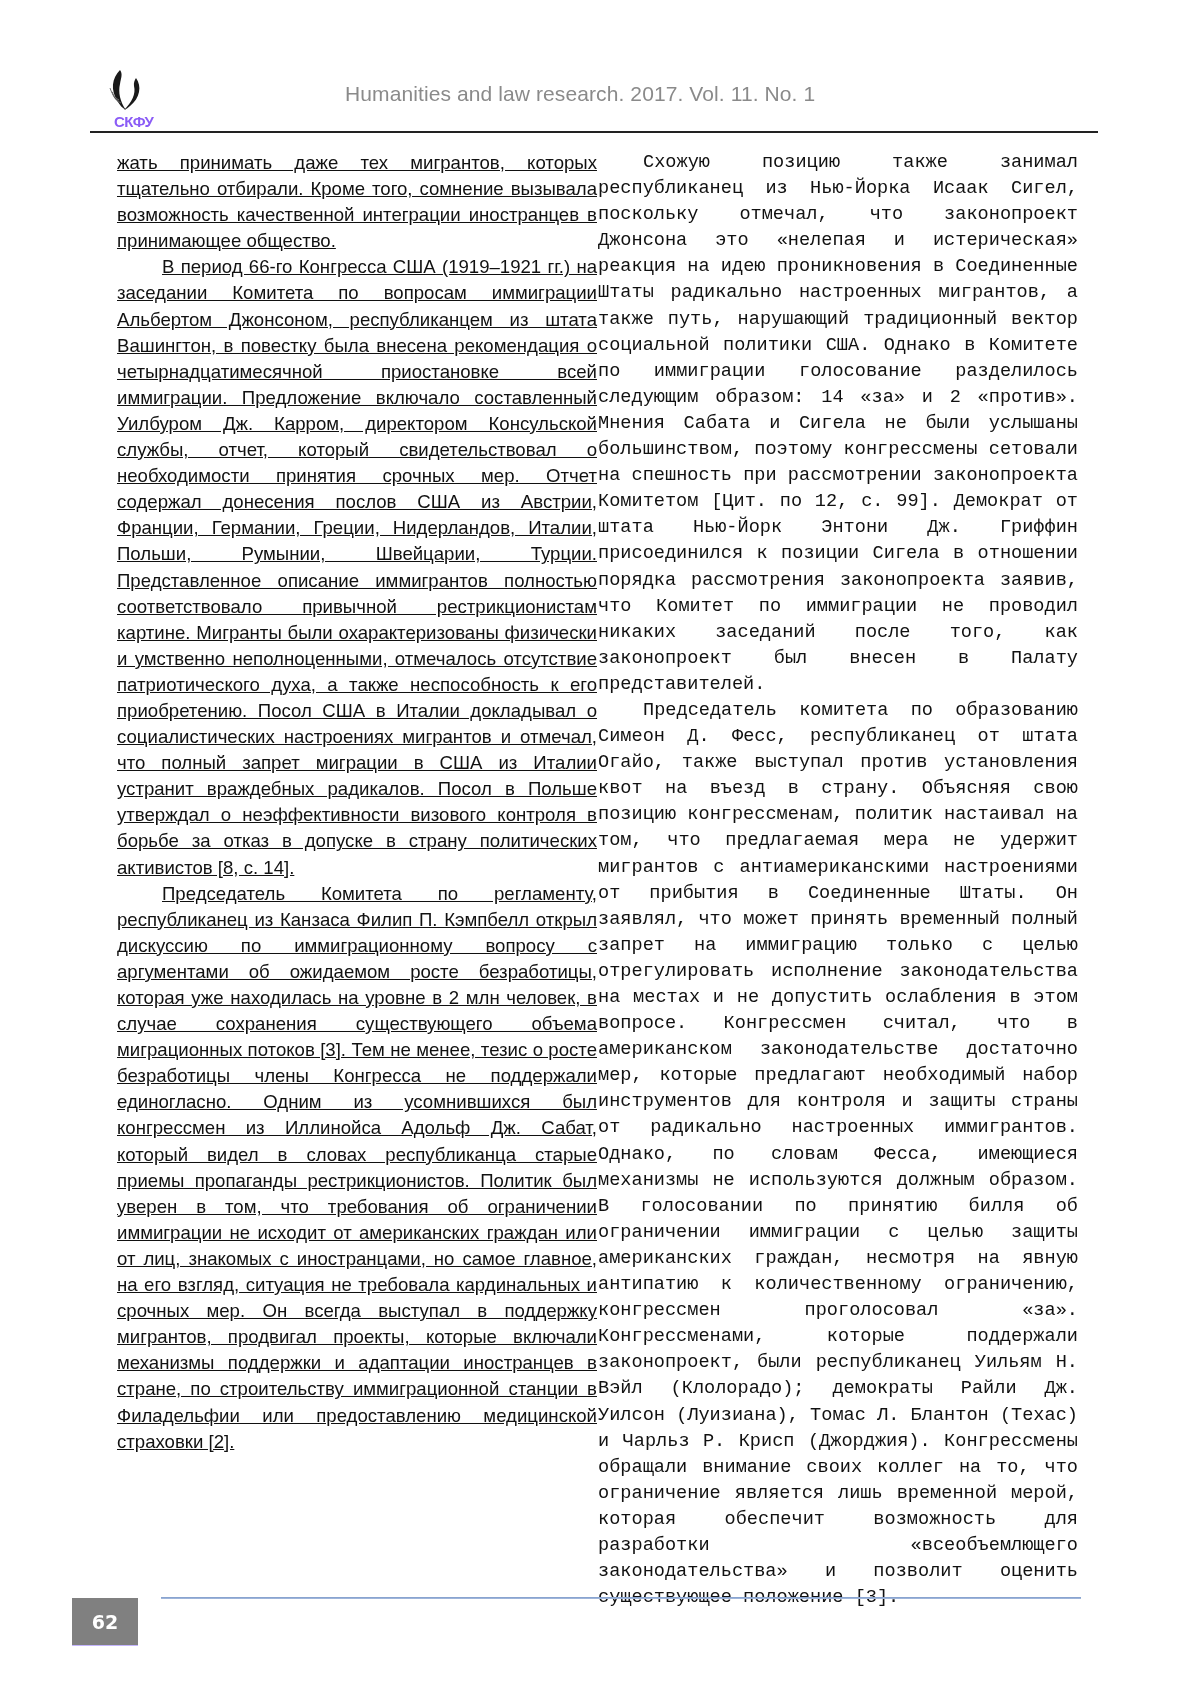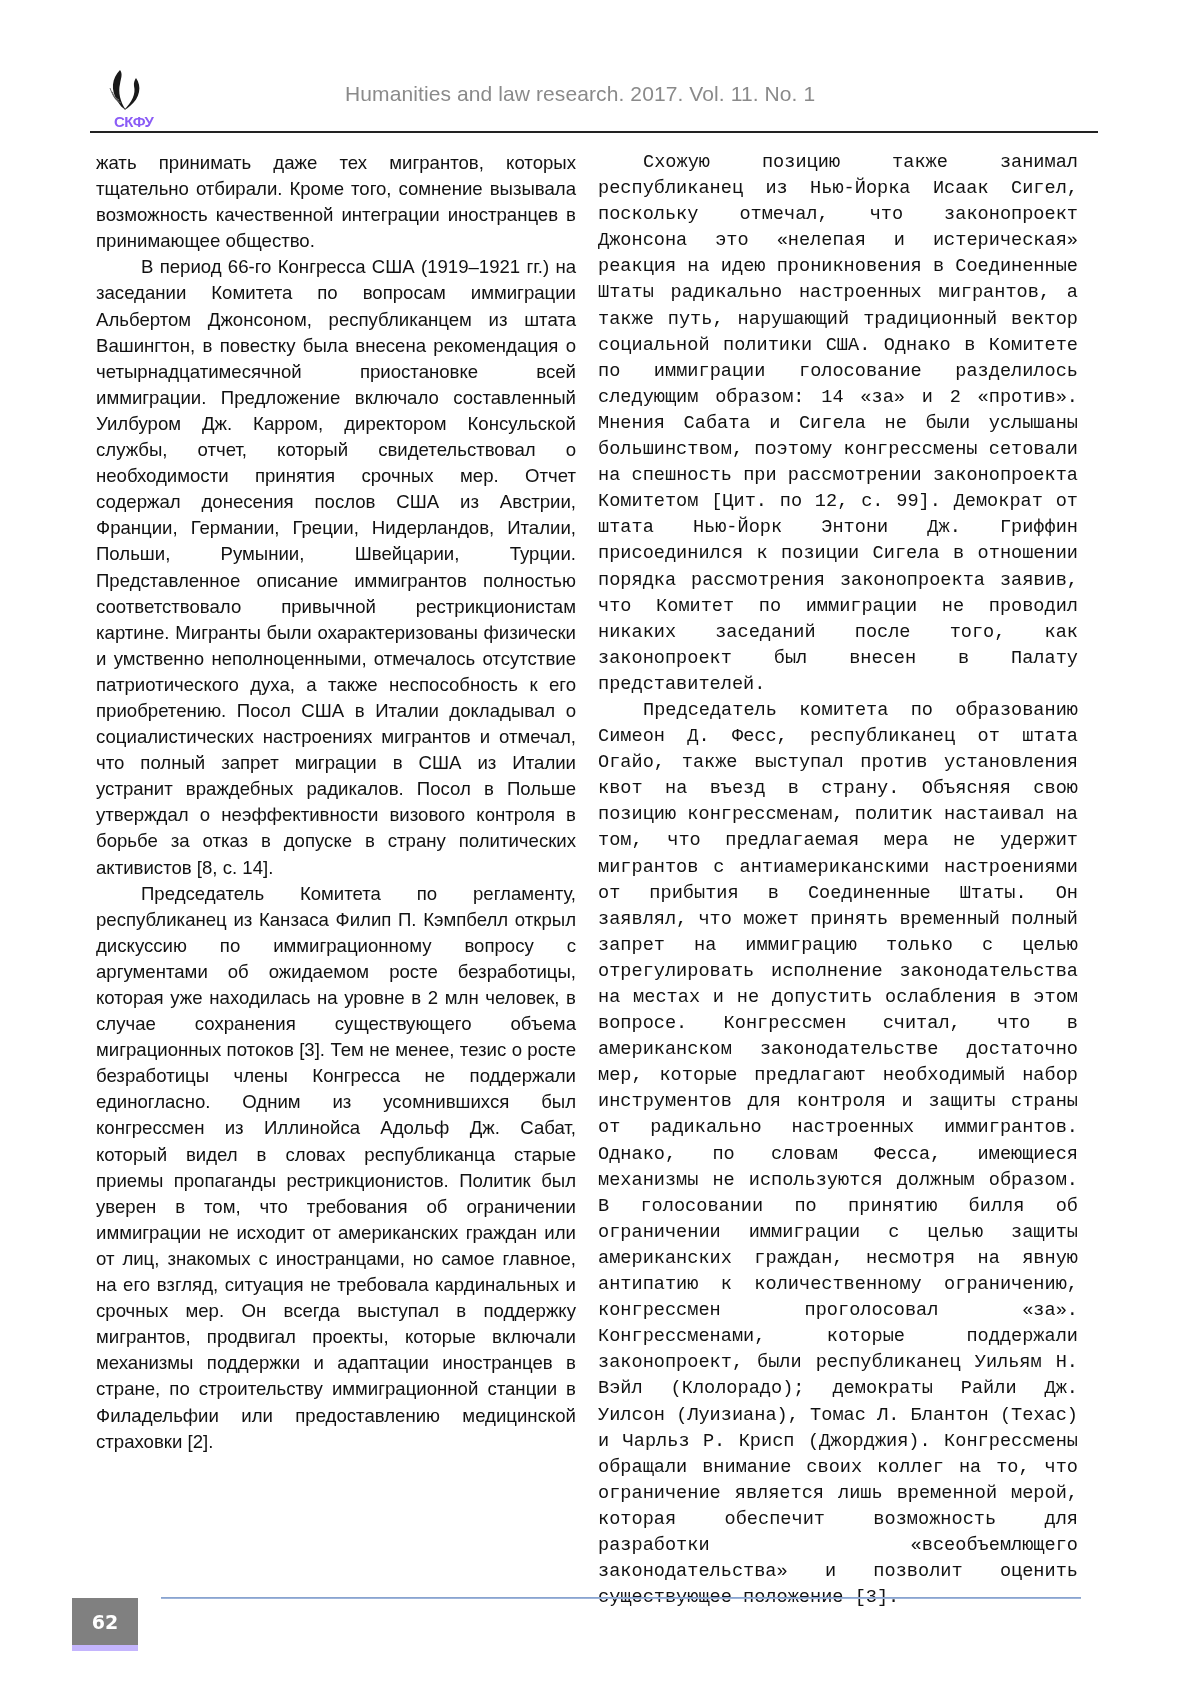--- a/index.html
+++ b/index.html
@@ -8,31 +8,31 @@
     .header { position: absolute; left: 95px; top: 62px; width: 1000px; height: 72px; }
     .logo { position: absolute; left: 5px; top: 6px; width: 80px; height: 62px; }
     .logo-text { position: absolute; left: 14px; bottom: 0px; font-size: 15px; font-weight: bold;
                  letter-spacing: -0.5px; color: #8b5cf6; font-family: "Liberation Sans", sans-serif; }
     .journal-title { position: absolute; left: 250px; top: 20px; font-size: 21px; color: #8a8a8a;
                      letter-spacing: 0.1px; white-space: nowrap; }
     .header-rule { position: absolute; left: 90px; top: 131px; width: 1008px; height: 2px; background: #222; }
 
     .col { position: absolute; top: 150px; width: 480px; font-size: 18.6px; line-height: 26.1px;
            text-align: justify; hyphens: manual; }
-    .col-left { left: 96px; }
+    .col-left { left: 117px; text-decoration: underline; }
     .col-right { left: 598px; font-family: Liberation Mono, monospace; }
     .col p { margin: 0; text-indent: 45px; }
     .col p.cont { text-indent: 0; }
 
     .footer-rule { position: absolute; left: 161px; top: 1597px; width: 920px; height: 2px;
                    background: linear-gradient(#7f9cc9, #a8bde0); }
     .page-box { position: absolute; left: 72px; top: 1598px; width: 66px; height: 47px;
                 background: #808080; color: #ffffff; font-weight: bold; font-size: 19px;
                 display: flex; align-items: center; justify-content: center;
-                border-bottom: 6px solid #c4b5fd; font-family: "DejaVu Sans", sans-serif; }
+                border-bottom: 1px solid #c4b5fd; font-family: "DejaVu Sans", sans-serif; }
   </style>
 </head>
 <body>
 
 <div class="header">
   <div class="logo">
     <svg width="40" height="44" viewBox="0 0 40 44" style="position:absolute;left:6px;top:0;">
       <path d="M14 2 C6 10, 4 22, 12 34 C14 37, 16 40, 20 42 C14 34, 12 24, 14 16 C15 10, 17 6, 14 2 Z" fill="#1a1a1a"></path>
       <path d="M30 10 C36 18, 34 30, 24 38 C22 40, 20 41, 18 42 C26 34, 30 26, 28 18 C27.5 15, 28.5 12, 30 10 Z" fill="#1a1a1a"></path>
       <path d="M6 24 C8 30, 11 33, 15 35" stroke="#555" stroke-width="1.2" fill="none"></path>

